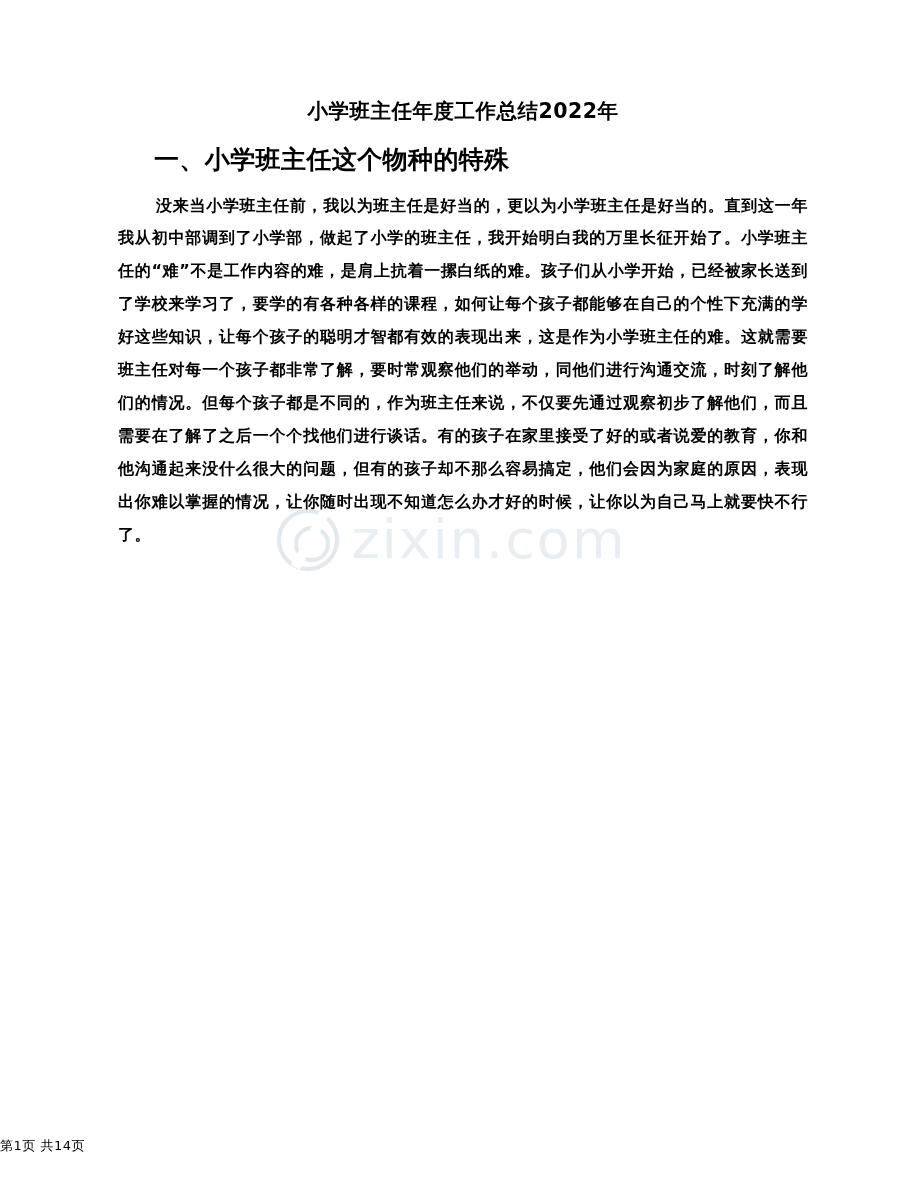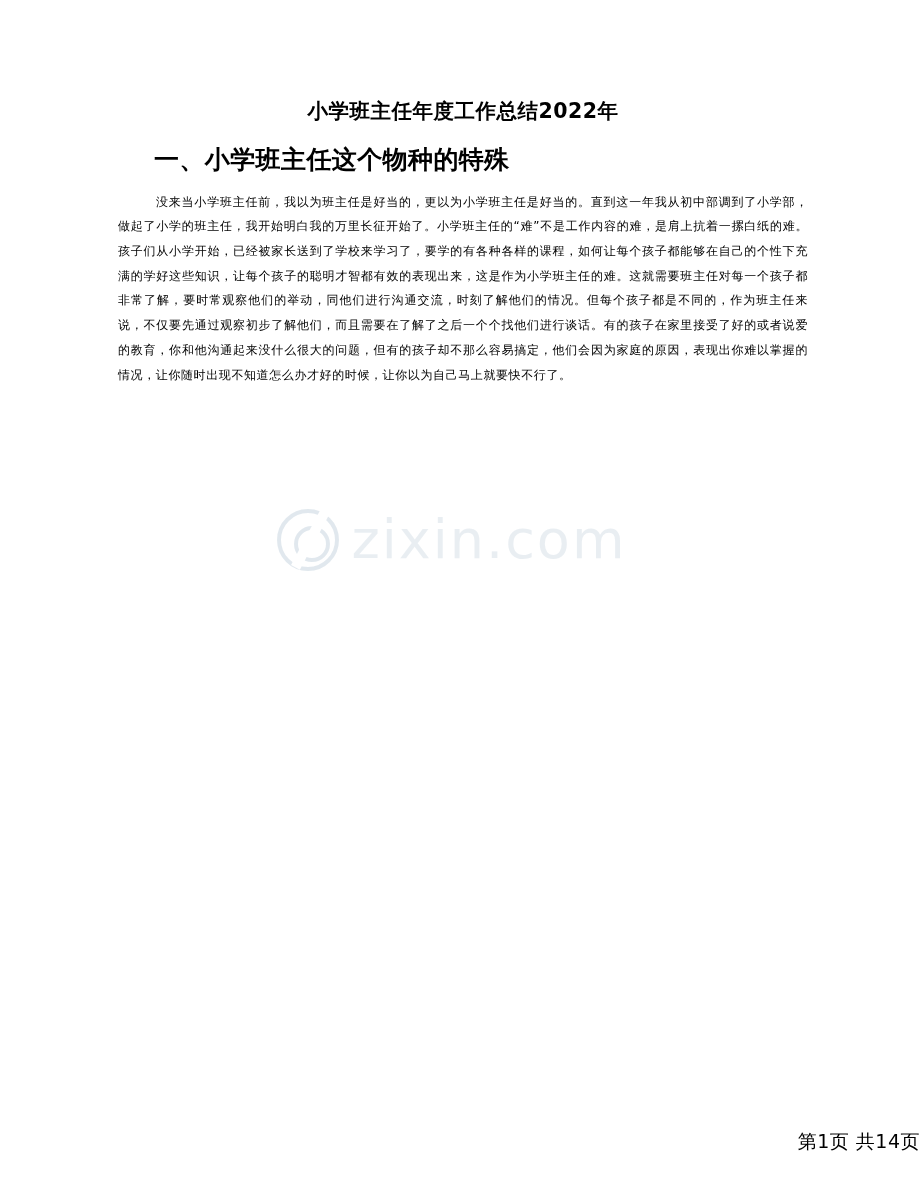--- a/index.html
+++ b/index.html
@@ -40,36 +40,37 @@
   .heading {
     font-size: 25px;
     font-weight: bold;
     color: #000;
     margin: 14px 0 10px 0;
     text-indent: 36px;
     line-height: 1.55;
     letter-spacing: 0.4px;
   }
   .para {
-    font-size: 12px;
+    font-size: 16px;
     color: #000;
     margin: 0 0 2px 0;
     text-indent: 38px;
     line-height: 2.06;
     text-align: justify;
     text-justify: inter-character;
     letter-spacing: 0.6px;
+    font-weight: bold;
   }
   .footer {
     position: absolute;
     left: 0;
     right: 0;
     bottom: 36px;
-    text-align: right;
-    font-size: 19px;
+    text-align: left;
+    font-size: 13px;
     color: #000;
     font-family: "DejaVu Sans", sans-serif;
     letter-spacing: 0.5px;
   }
   .footer-rule {
     position: absolute;
     left: 118px;
     right: 112px;
     bottom: 58px;
     height: 0;

